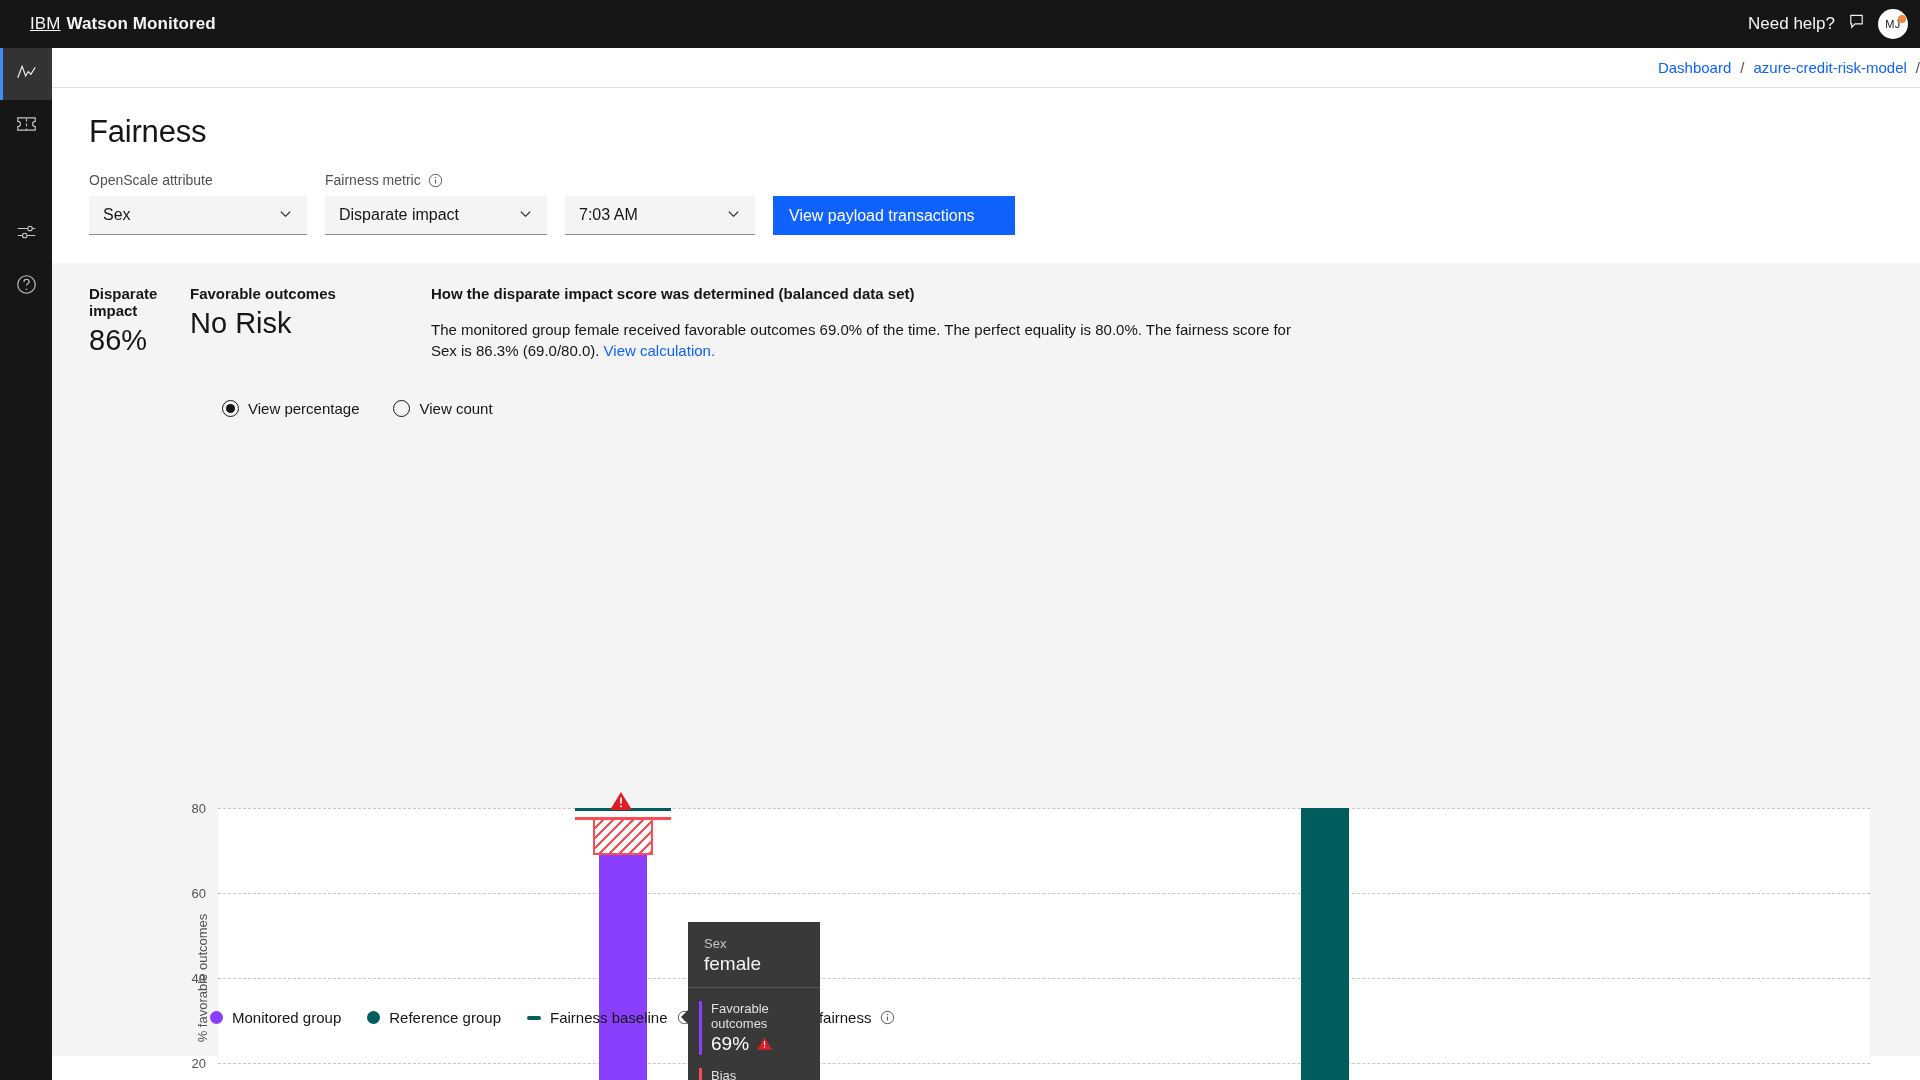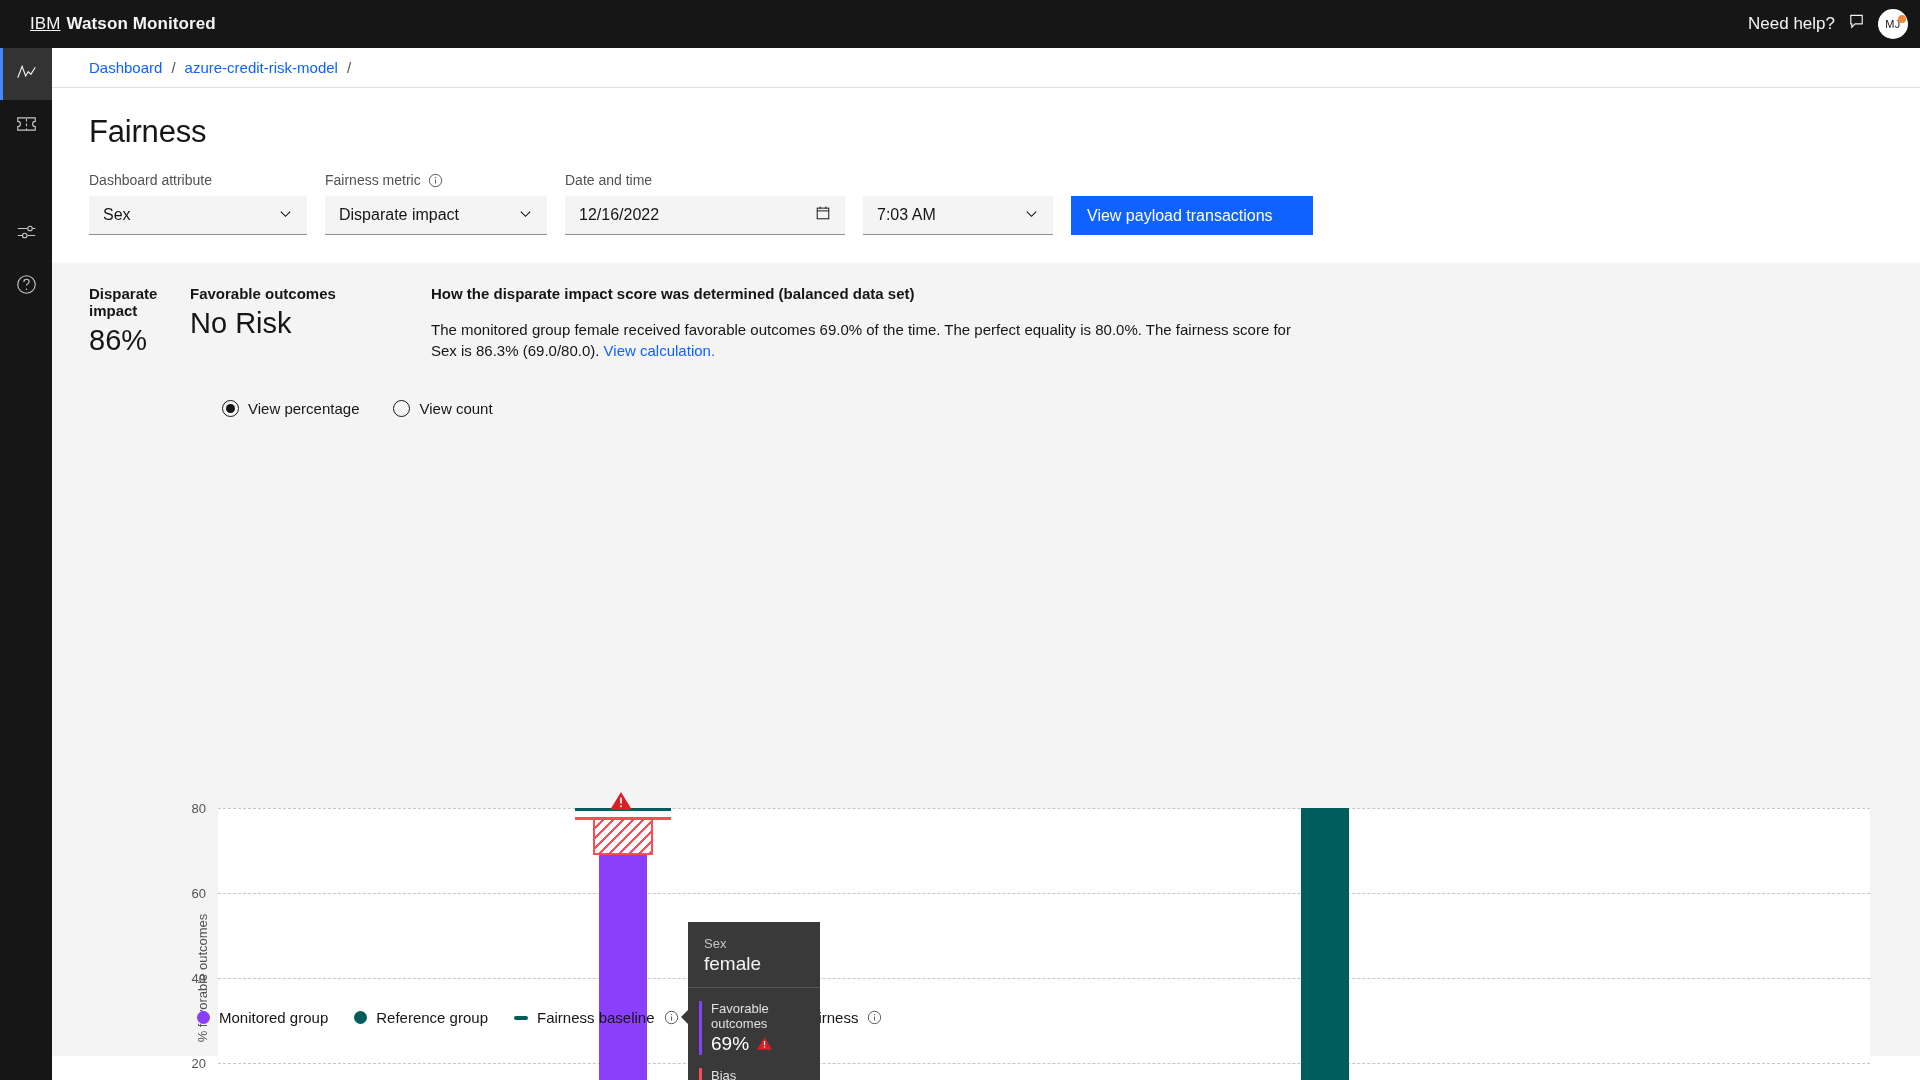--- a/index.html
+++ b/index.html
@@ -60,20 +60,21 @@
   
   .main {
     position: absolute; top: 48px; left: 52px;
     width: 1868px; height: 1032px; background: #ffffff;
   }
 
   .breadcrumb {
     height: 40px; display: flex; align-items: center; gap: 9px;
     padding-left: 37px; font-size: 15px;
     border-bottom: 1px solid #e0e0e0;
+    justify-content: flex-end;
   }
   .crumb-link { color: #0f62fe; text-decoration: none; }
   .crumb-sep { color: #525252; }
 
   .page-title {
     padding: 26px 0 0 37px; font-size: 31px; font-weight: 400;
     color: #161616; letter-spacing: -.2px;
   }
 
   
@@ -195,21 +196,21 @@
   .tt-sep { height: 1px; background: #565656; }
   .tt-row { display: flex; gap: 9px; padding: 13px 16px 0 11px; }
   .tt-bar { width: 3px; border-radius: 1px; flex: 0 0 3px; }
   .tt-bar.purple { background: #8a3ffc; }
   .tt-bar.red { background: #fa4d56; }
   .tt-rk { font-size: 13px; color: #e0e0e0; }
   .tt-rv { font-size: 19px; color: #ffffff; margin-top: 2px; display: flex; align-items: center; gap: 8px; }
 
   
   .legend {
-    position: absolute; left: 145px; bottom: 30px;
+    position: absolute; left: 158px; bottom: 30px;
     display: flex; align-items: center; gap: 26px;
   }
   .leg { display: flex; align-items: center; gap: 9px; font-size: 15px; color: #161616; }
   .leg-dot { width: 13px; height: 13px; border-radius: 50%; }
   .leg-line { width: 14px; height: 4px; border-radius: 2px; }
 </style>
 </head>
 <body>
 
 <div class="topbar">
@@ -273,21 +274,21 @@
     <span class="crumb-sep">/</span>
     <a class="crumb-link" href="#">azure-credit-risk-model</a>
     <span class="crumb-sep">/</span>
   </div>
 
   <h1 class="page-title">Fairness</h1>
 
   <div class="filters">
 
     <div class="field">
-      <div class="field-label">Dashboard attribute</div>
+      <div class="field-label">OpenScale attribute</div>
       <div class="select sel-sex">
         <span>Sex</span>
         <span class="chev">
           <svg width="15" height="15" viewBox="0 0 16 16" fill="none" stroke="#161616" stroke-width="1.2">
               <path d="M3 6l5 5 5-5"></path>
             </svg>
         </span>
       </div>
     </div>
 
@@ -306,32 +307,20 @@
         <span>Disparate impact</span>
         <span class="chev">
           <svg width="15" height="15" viewBox="0 0 16 16" fill="none" stroke="#161616" stroke-width="1.2">
               <path d="M3 6l5 5 5-5"></path>
             </svg>
         </span>
       </div>
     </div>
 
 
-    <div class="field">
-      <div class="field-label">Date and time</div>
-      <div class="select sel-date">
-        <span>12/16/2022</span>
-        <span class="chev">
-          <svg width="16" height="16" viewBox="0 0 18 18" fill="none" stroke="#161616" stroke-width="1.1">
-            <rect x="2.5" y="3.5" width="13" height="12"></rect>
-              <path d="M2.5 6.6h13M5.8 1.8v2.6M12.2 1.8v2.6"></path>
-          </svg>
-        </span>
-      </div>
-    </div>
 
     <div class="field">
       <div class="field-label">&nbsp;</div>
       <div class="select sel-time">
         <span>7:03 AM</span>
         <span class="chev">
           <svg width="15" height="15" viewBox="0 0 16 16" fill="none" stroke="#161616" stroke-width="1.2">
               <path d="M3 6l5 5 5-5"></path>
             </svg>
         </span>

